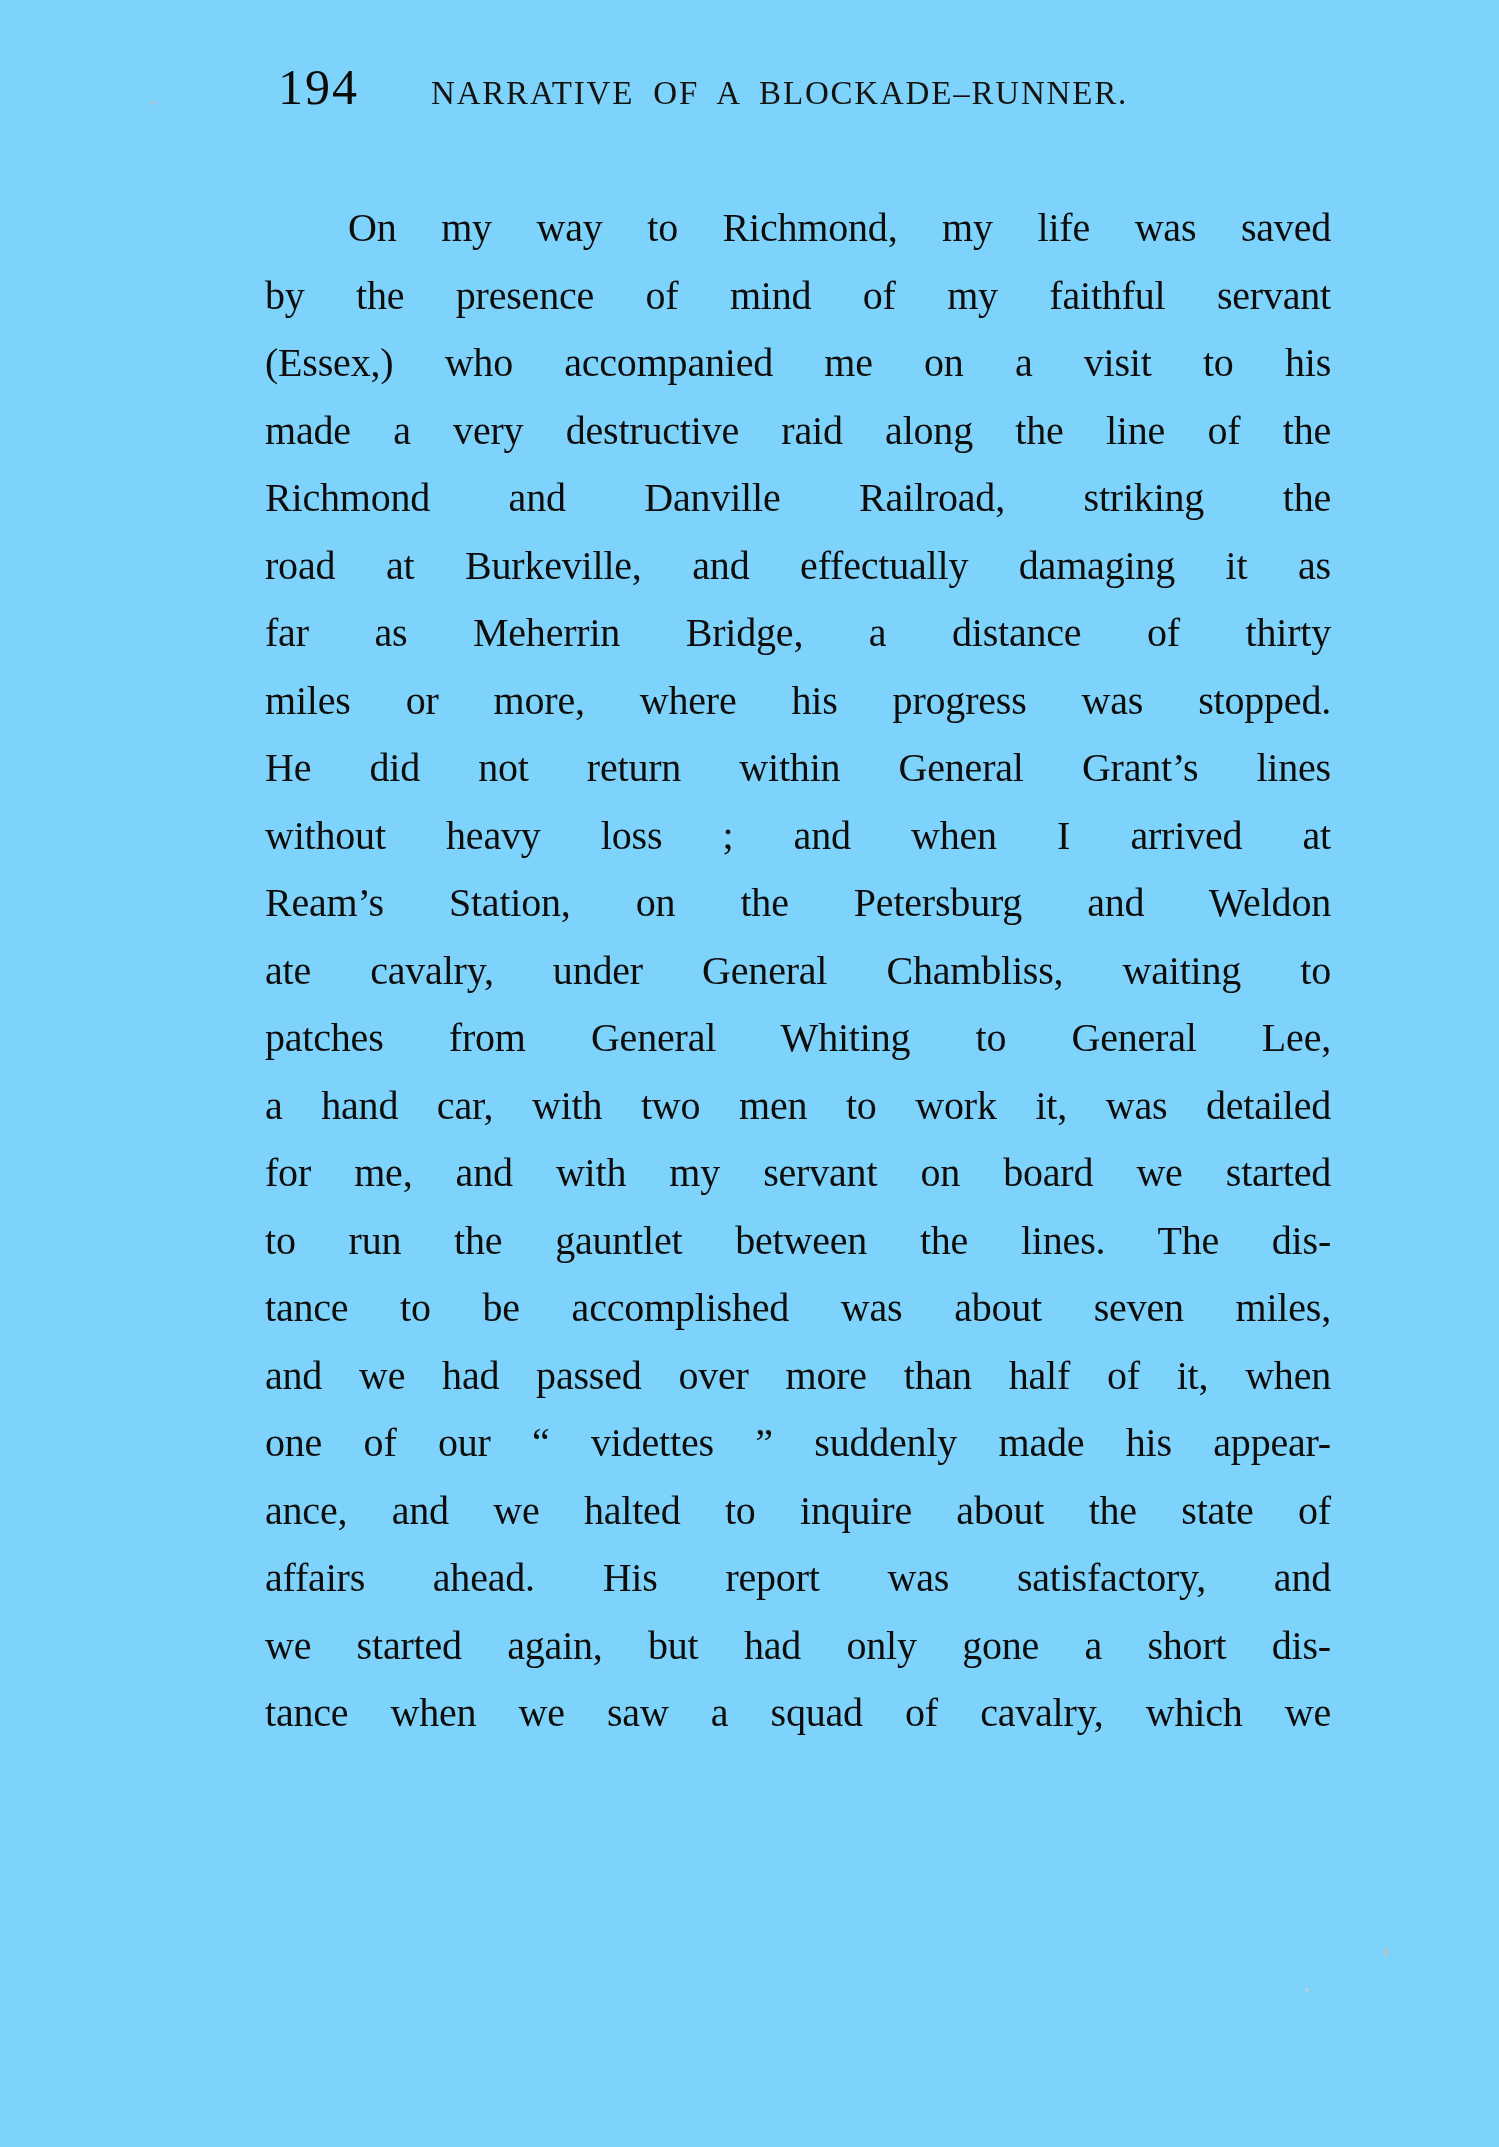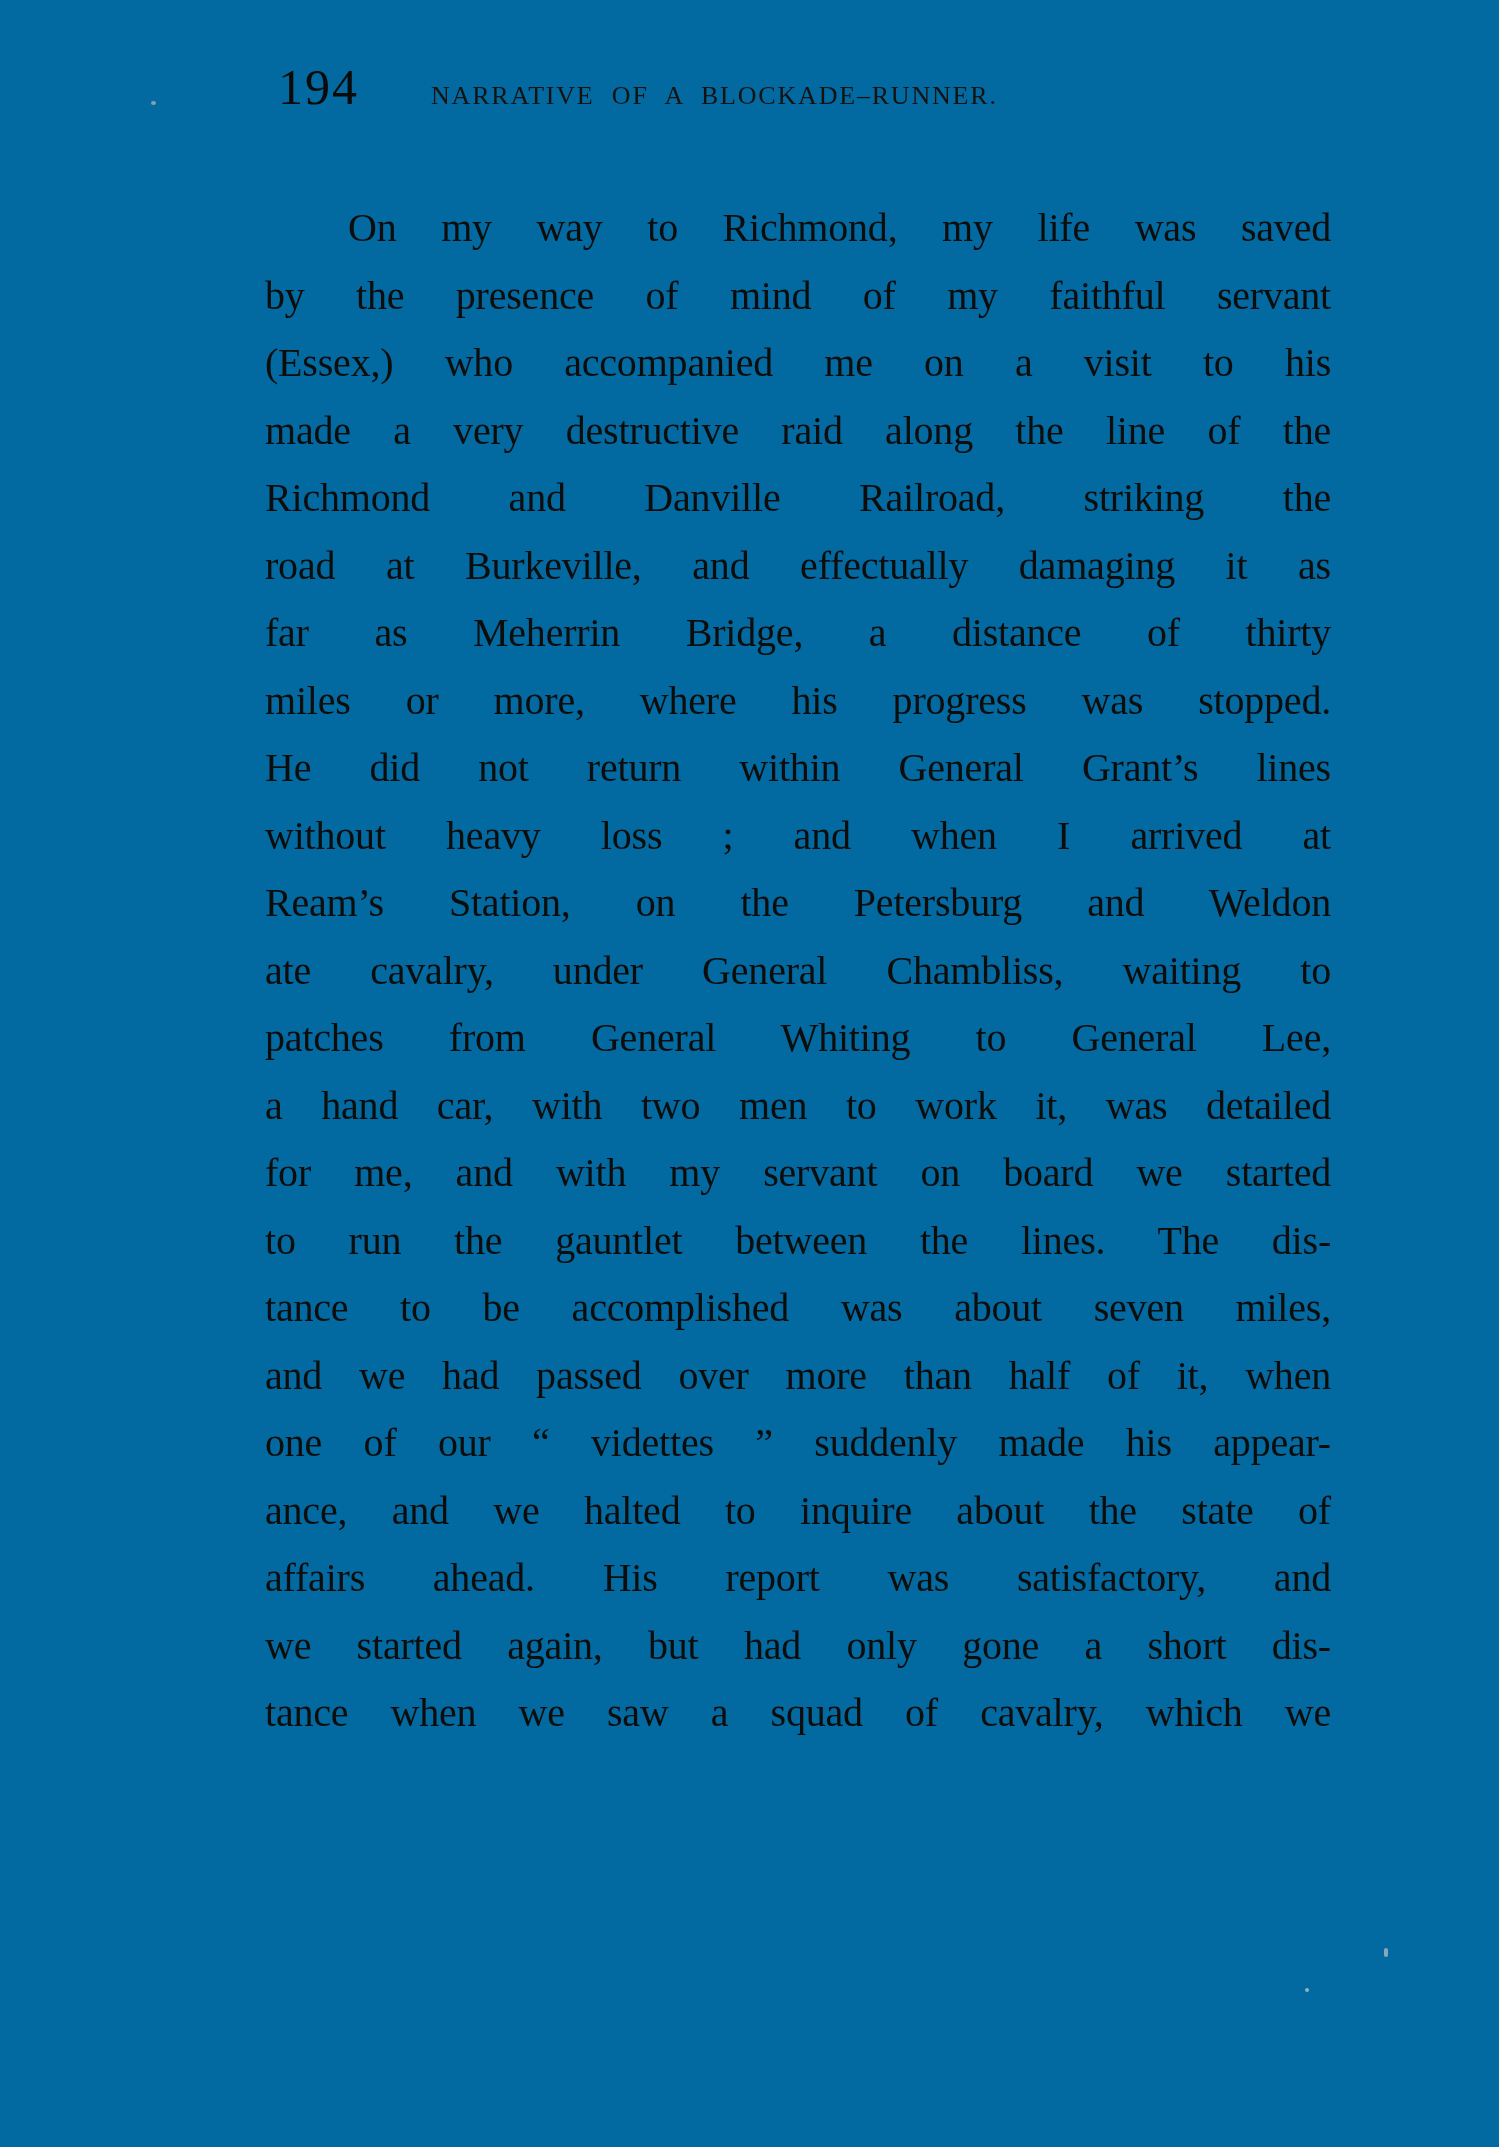--- a/index.html
+++ b/index.html
@@ -4,21 +4,21 @@
 <style>
   html, body {
     margin: 0;
     padding: 0;
     background: #ffffff;
   }
   .scan-page {
     position: relative;
     width: 1499px;
     height: 2147px;
-    background: #0369a1;
+    background: #7dd3fc;
     color: #100f0d;
     font-family: "Liberation Serif", "DejaVu Serif", serif;
     overflow: hidden;
     font-kerning: normal;
   }
   
   .running-head {
     position: absolute;
     left: 278px;
     top: 60px;
@@ -27,21 +27,21 @@
     gap: 72px;
     white-space: nowrap;
   }
   .folio {
     font-size: 50px;
     line-height: 1.1;
     letter-spacing: 2px;
     color: #0c0b0a;
   }
   .running-title {
-    font-size: 26px;
+    font-size: 33px;
     letter-spacing: 1.8px;
     word-spacing: 9px;
     color: #151310;
   }
   
   .text-block {
     position: absolute;
     left: 265px;
     top: 170px;
     width: 1066px;

